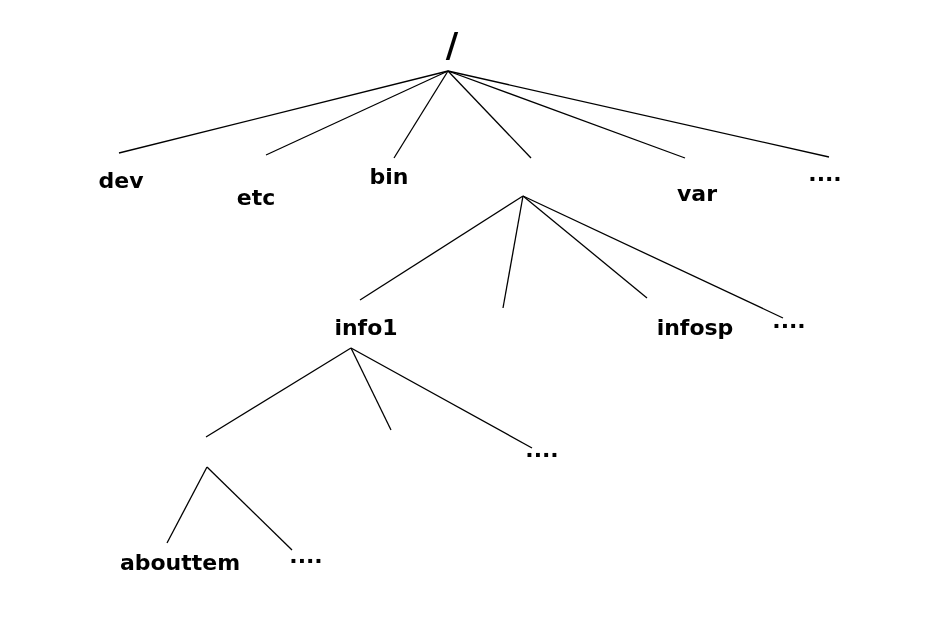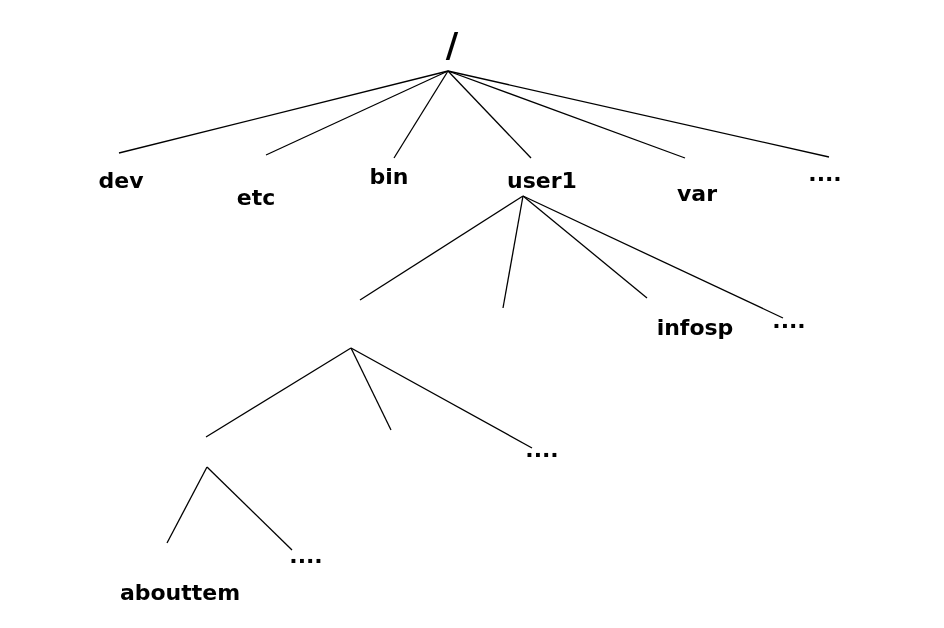--- a/index.html
+++ b/index.html
@@ -60,25 +60,25 @@
 
     <line x1="207" y1="467" x2="167" y2="543" stroke="#000000" stroke-width="1.3"></line>
     <line x1="207" y1="467" x2="292" y2="550" stroke="#000000" stroke-width="1.3"></line>
   </svg>
 
   <div class="node root" style="left:452px; top:45px">/</div>
 
   <div class="node" style="left:121px; top:181px">dev</div>
   <div class="node" style="left:256px; top:198px">etc</div>
   <div class="node" style="left:389px; top:177px">bin</div>
-  <div class="node" style="left:542px; top:181px">user1</div>
   <div class="node" style="left:697px; top:194px">var</div>
   <div class="node" style="left:825px; top:174px">....</div>
 
+  <div class="node" style="left:366px; top:328px">info1</div>
   <div class="node" style="left:695px; top:328px">infosp</div>
   <div class="node" style="left:789px; top:321px">....</div>
 
   <div class="node" style="left:542px; top:450px">....</div>
 
-  <div class="node" style="left:180px; top:593px">abouttem</div>
+  <div class="node" style="left:180px; top:563px">abouttem</div>
   <div class="node" style="left:306px; top:556px">....</div>
 
 </div>
 
 </body></html>

